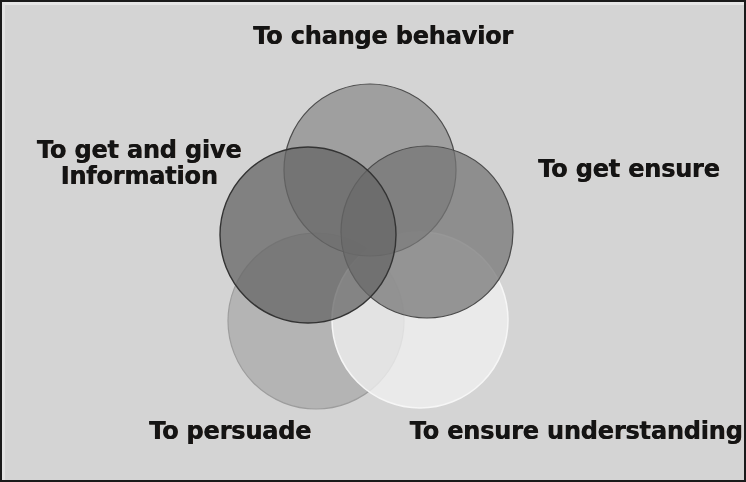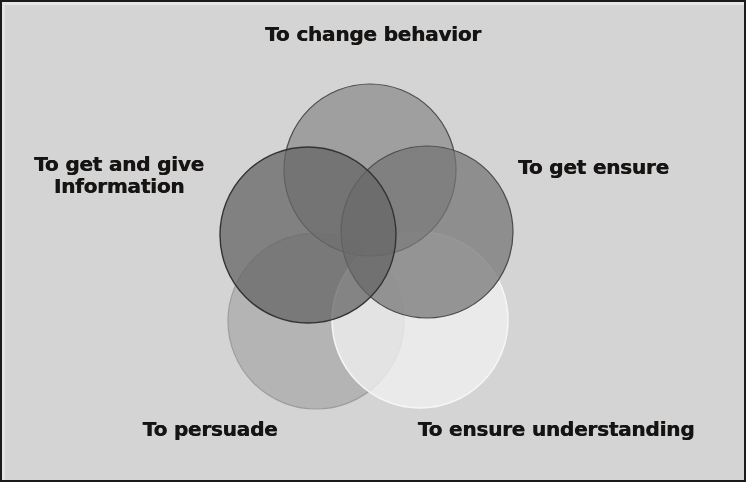--- a/index.html
+++ b/index.html
@@ -31,36 +31,37 @@
     position: absolute;
     left: 0; top: 0;
     width: 746px;
     height: 482px;
   }
 
   .label {
     position: absolute;
     color: #141414;
     font-weight: bold;
-    font-size: 20px;
+    font-size: 24px;
     line-height: 1.08;
     letter-spacing: -0.2px;
     white-space: pre;
     text-align: center;
     text-shadow: 0.5px 0 0 #2a1a10;
+    margin-left: 20px;
   }
 
   #label-change-behavior {
     left: 0; right: 0;
     top: 22px;
     text-align: center;
   }
   #label-get-give-information {
     left: 6px;
-    top: 152px;
+    top: 136px;
     width: 222px;
   }
   #label-get-action {
     left: 516px;
     top: 155px;
     width: 220px;
     text-align: left;
   }
   #label-persuade {
     left: 98px;

